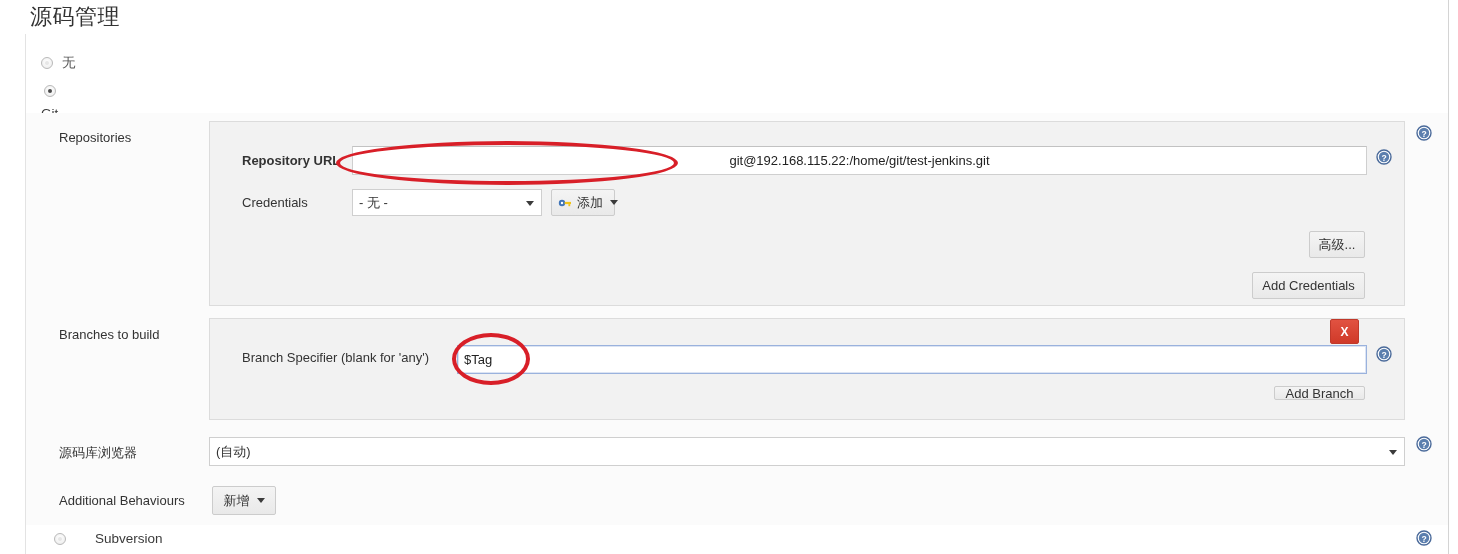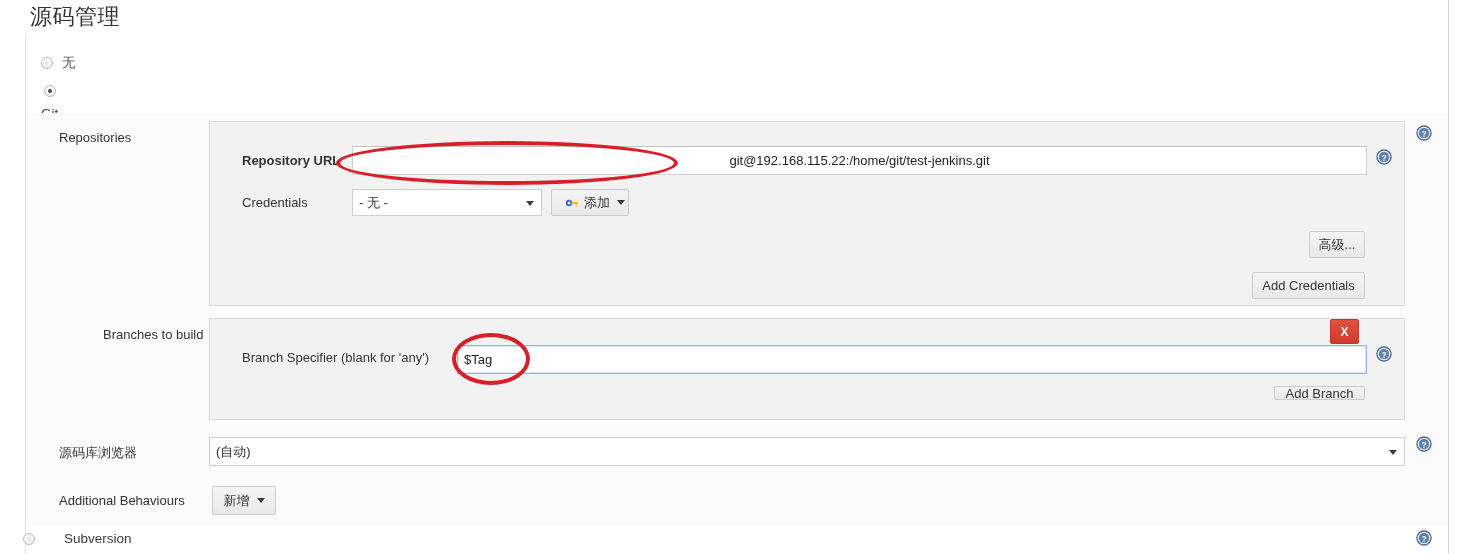--- a/index.html
+++ b/index.html
@@ -249,21 +249,21 @@
       <text x="8" y="11.6" font-family="Liberation Sans, sans-serif" font-size="8.5" font-weight="bold" fill="#ffffff" text-anchor="middle">?</text>
     </svg>
   </div>
 
   <div class="sub-label" style="left:242px; top:195px;">Credentials</div>
   <div class="selectbox" style="left:352px; top:189px; width:190px; height:27px;">
     <span>- 无 -</span>
     <span class="caret"></span>
   </div>
 
-  <div class="btn" style="left:551px; top:189px; width:78px; height:27px;padding-left:19px;">
+  <div class="btn" style="left:551px; top:189px; width:64px; height:27px;padding-left:19px;">
     <svg class="key-icon" width="14" height="12" viewBox="0 0 14 12">
       <circle cx="4" cy="6" r="3.2" fill="#3f74b8"></circle>
       <circle cx="4" cy="6" r="1.2" fill="#ffffff"></circle>
       <rect x="6.6" y="4.9" width="6.4" height="2.2" fill="#f0c419"></rect>
       <rect x="10.4" y="7.1" width="1.8" height="2.1" fill="#f0c419"></rect>
     </svg>
     <span>添加</span>
     <span class="bcaret"></span>
   </div>
 
@@ -276,21 +276,21 @@
   </div>
 
   <div class="help-icon" style="left:1416px; top:125px;">
     <svg width="16" height="16" viewBox="0 0 16 16">
       <circle cx="8" cy="8" r="7" fill="#ffffff" stroke="#4a6a9a" stroke-width="1.4"></circle>
       <circle cx="8" cy="8" r="5.2" fill="#5c7fae"></circle>
       <text x="8" y="11.6" font-family="Liberation Sans, sans-serif" font-size="8.5" font-weight="bold" fill="#ffffff" text-anchor="middle">?</text>
     </svg>
   </div>
 
-  <div class="row-label" style="left:59px; top:327px;margin-left:44px;">Branches to build</div>
+  <div class="row-label" style="left:59px; top:327px;">Branches to build</div>
 
   <div class="panel" style="left:209px; top:318px; width:1196px; height:102px;"></div>
 
   <div class="btn-danger" style="left:1330px; top:319px; width:29px; height:25px;">
     <span>X</span>
   </div>
 
   <div class="sub-label" style="left:242px; top:350px;">Branch Specifier (blank for 'any')</div>
   <input class="textbox focused" style="left: 457px; top: 345px; width: 910px; height: 29px;" value="$Tag">
 
@@ -321,21 +321,21 @@
     </svg>
   </div>
 
   <div class="row-label" style="left:59px; top:493px;">Additional Behaviours</div>
 
   <div class="btn" style="left:212px; top:486px; width:64px; height:29px;">
     <span>新增</span>
     <span class="bcaret"></span>
   </div>
 
-  <div class="radio-row" style="left:23px; top:531px;gap:29px;">
+  <div class="radio-row" style="left:54px; top:531px;gap:29px;">
     <span class="radio off"></span>
     <span class="radio-label">Subversion</span>
   </div>
 
   <div class="help-icon" style="left:1416px; top:530px;">
     <svg width="16" height="16" viewBox="0 0 16 16">
       <circle cx="8" cy="8" r="7" fill="#ffffff" stroke="#4a6a9a" stroke-width="1.4"></circle>
       <circle cx="8" cy="8" r="5.2" fill="#5c7fae"></circle>
       <text x="8" y="11.6" font-family="Liberation Sans, sans-serif" font-size="8.5" font-weight="bold" fill="#ffffff" text-anchor="middle">?</text>
     </svg>

